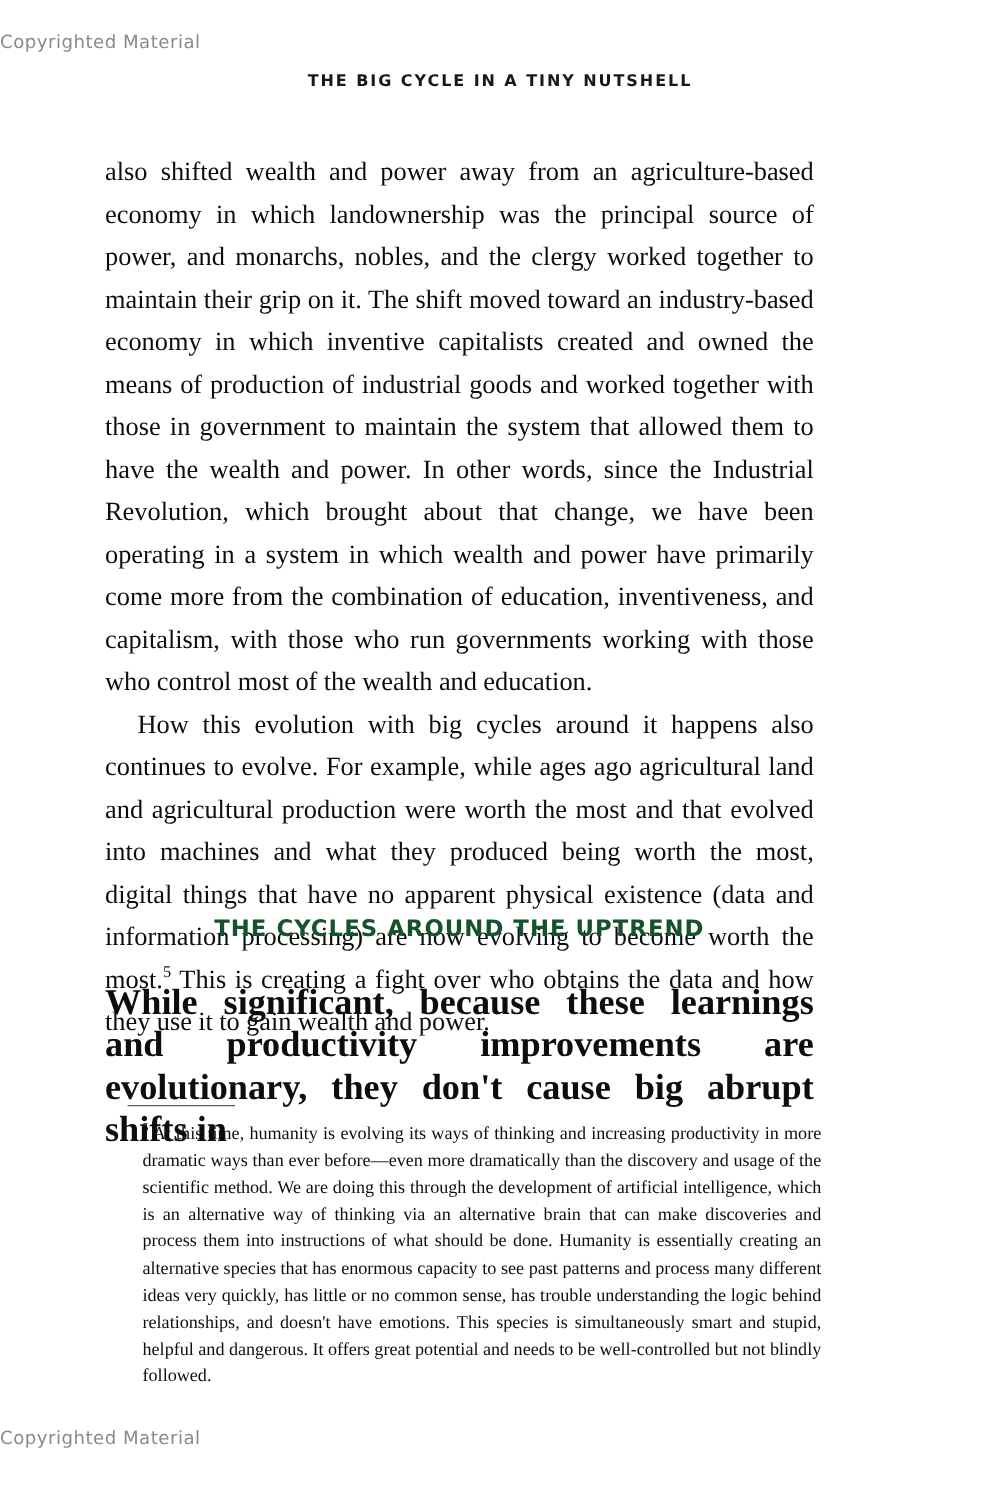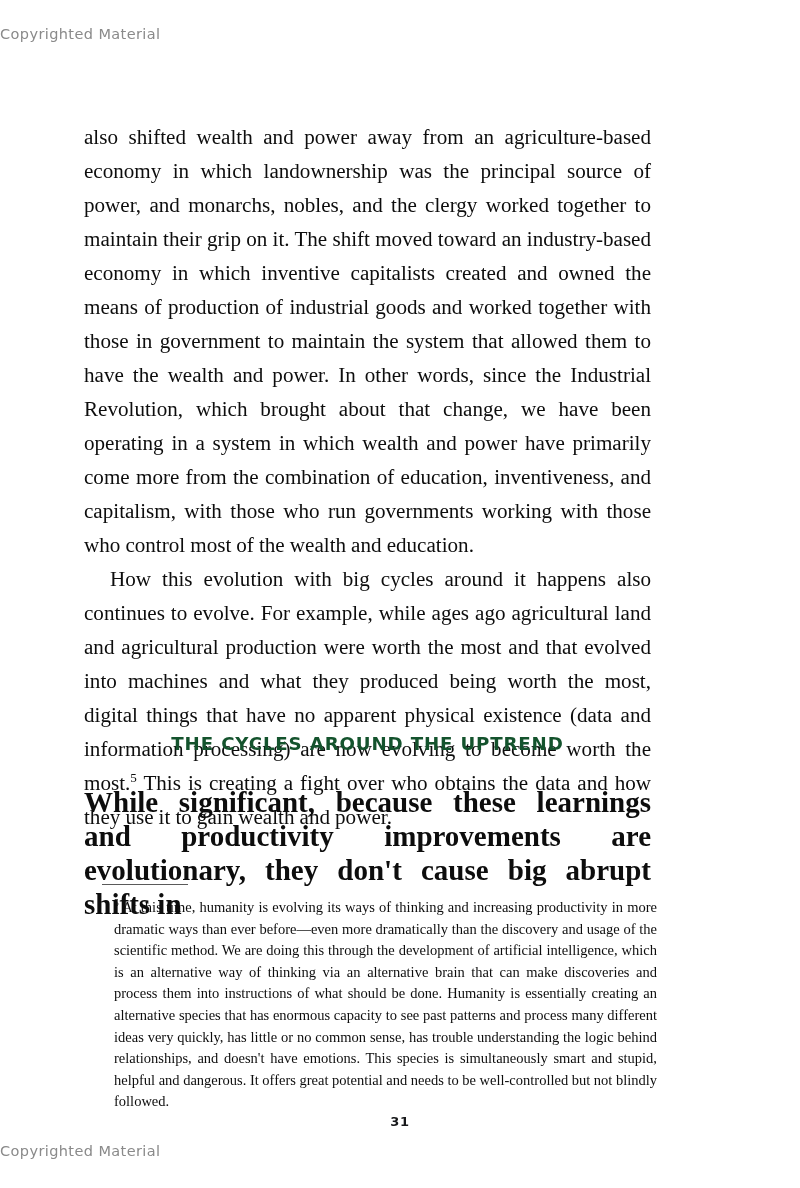--- a/index.html
+++ b/index.html
@@ -142,20 +142,21 @@
     line-height: 0;
   }
 </style>
 </head>
 <body>
 
 <div class="page">
 
   <div class="copyright-mark copyright-top">Copyrighted Material</div>
 
+  <div class="running-head">THE BIG CYCLE IN A TINY NUTSHELL</div>
 
   <div class="column">
 
     <p class="body-text">also shifted wealth and power away from an agriculture-based economy in which landownership was the principal source of power, and monarchs, nobles, and the clergy worked together to maintain their grip on it. The shift moved toward an industry-based economy in which inventive capitalists created and owned the means of production of industrial goods and worked together with those in government to maintain the system that allowed them to have the wealth and power. In other words, since the Industrial Revolution, which brought about that change, we have been operating in a system in which wealth and power have primarily come more from the combination of education, inventiveness, and capitalism, with those who run governments working with those who control most of the wealth and education.</p>
 
     <p class="body-text indent">
       <span>How this evolution with big cycles around it happens also continues to evolve. For example, while ages ago agricultural land and agricultural production were worth the most and that evolved into machines and what they produced being worth the most, digital things that have no apparent physical existence (data and information processing) are now evolving to become worth the most.</span><sup>5</sup><span> This is creating a fight over who obtains the data and how they use it to gain wealth and power.</span>
     </p>
 
     <h2 class="section-heading">THE CYCLES AROUND THE UPTREND</h2>
@@ -164,17 +165,16 @@
 
   </div>
 
   <div class="footnote">
     <div class="footnote-rule"></div>
     <p class="footnote-text">
       <sup>5</sup><span> At this time, humanity is evolving its ways of thinking and increasing productivity in more dramatic ways than ever before—even more dramatically than the discovery and usage of the scientific method. We are doing this through the development of artificial intelligence, which is an alternative way of thinking via an alternative brain that can make discoveries and process them into instructions of what should be done. Humanity is essentially creating an alternative species that has enormous capacity to see past patterns and process many different ideas very quickly, has little or no common sense, has trouble understanding the logic behind relationships, and doesn't have emotions. This species is simultaneously smart and stupid, helpful and dangerous. It offers great potential and needs to be well-controlled but not blindly followed.</span>
     </p>
   </div>
 
-  <div class="page-number">31</div>
 
   <div class="copyright-mark copyright-bottom">Copyrighted Material</div>
 
 </div>
 
 </body></html>

